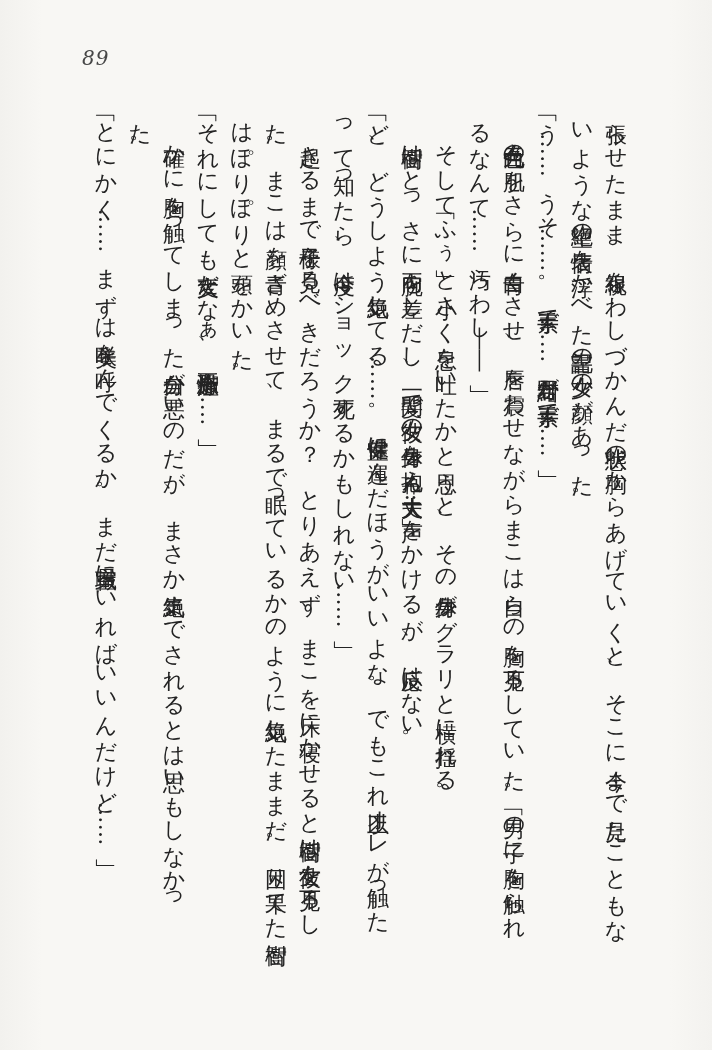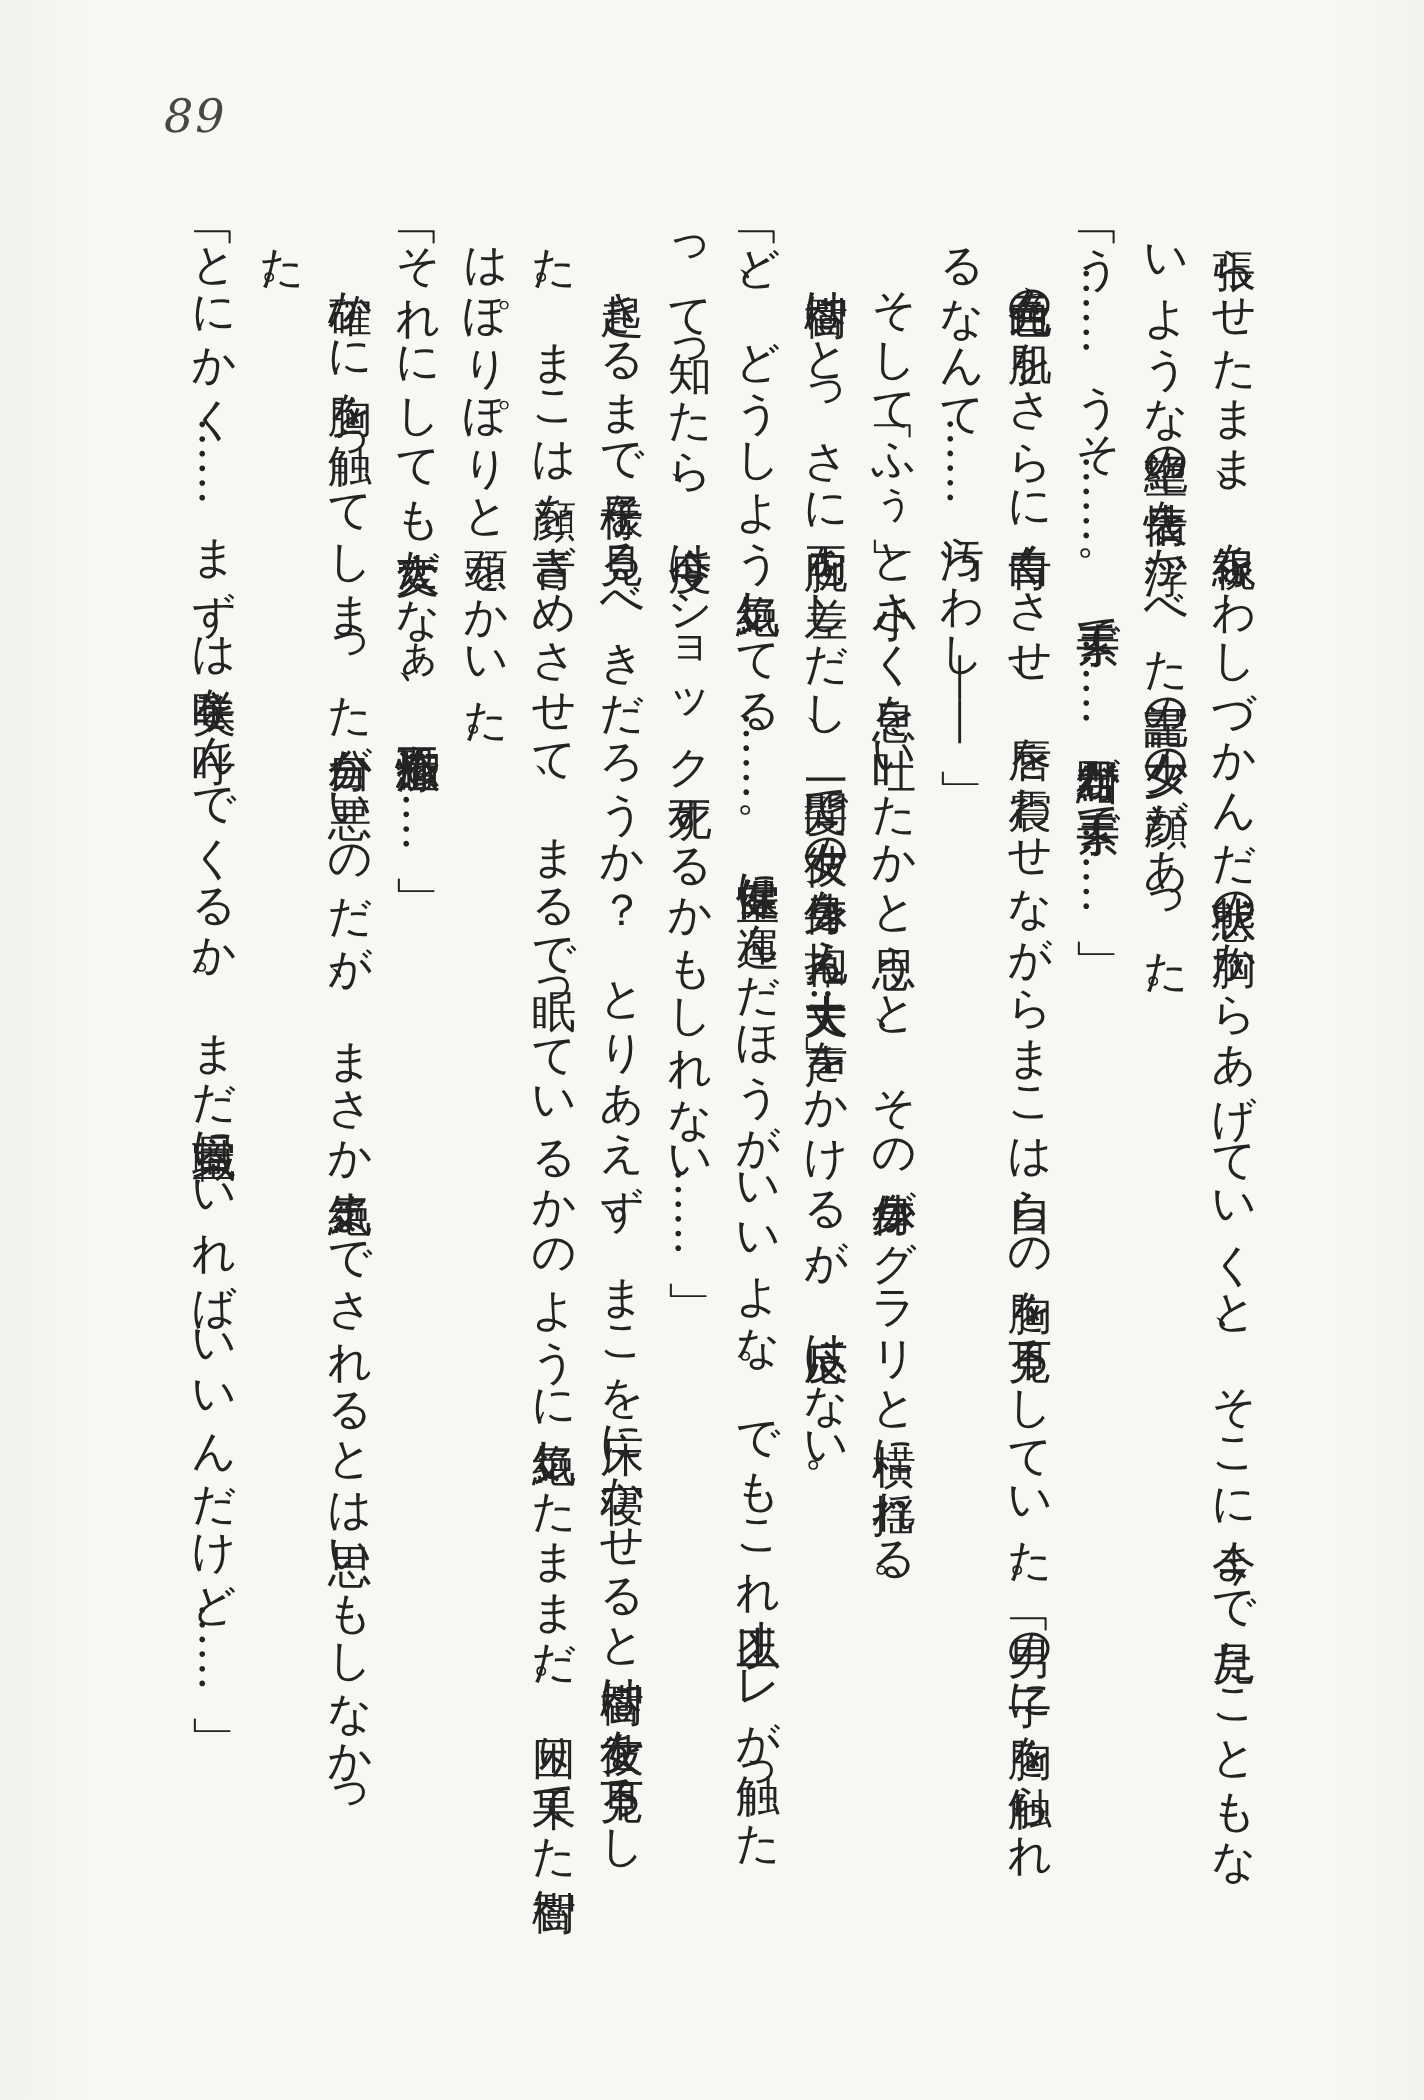--- a/index.html
+++ b/index.html
@@ -12,21 +12,21 @@
     height: 1050px;
     background: #f7f6f3;
     background-image: linear-gradient(90deg, #f2f1ee 0%, #f8f7f4 6%, #f8f7f4 94%, #f3f2ef 100%);
     overflow: hidden;
     font-family: "DejaVu Serif", "Liberation Serif", serif;
   }
   .page-number {
     position: absolute;
     top: 46px;
     left: 82px;
-    font-size: 23px;
+    font-size: 20px;
     font-style: italic;
     color: #474747;
     letter-spacing: 1px;
   }
   .text-block {
     position: absolute;
     top: 108px;
     right: 79px;
     width: 578px;
     height: 836px;

